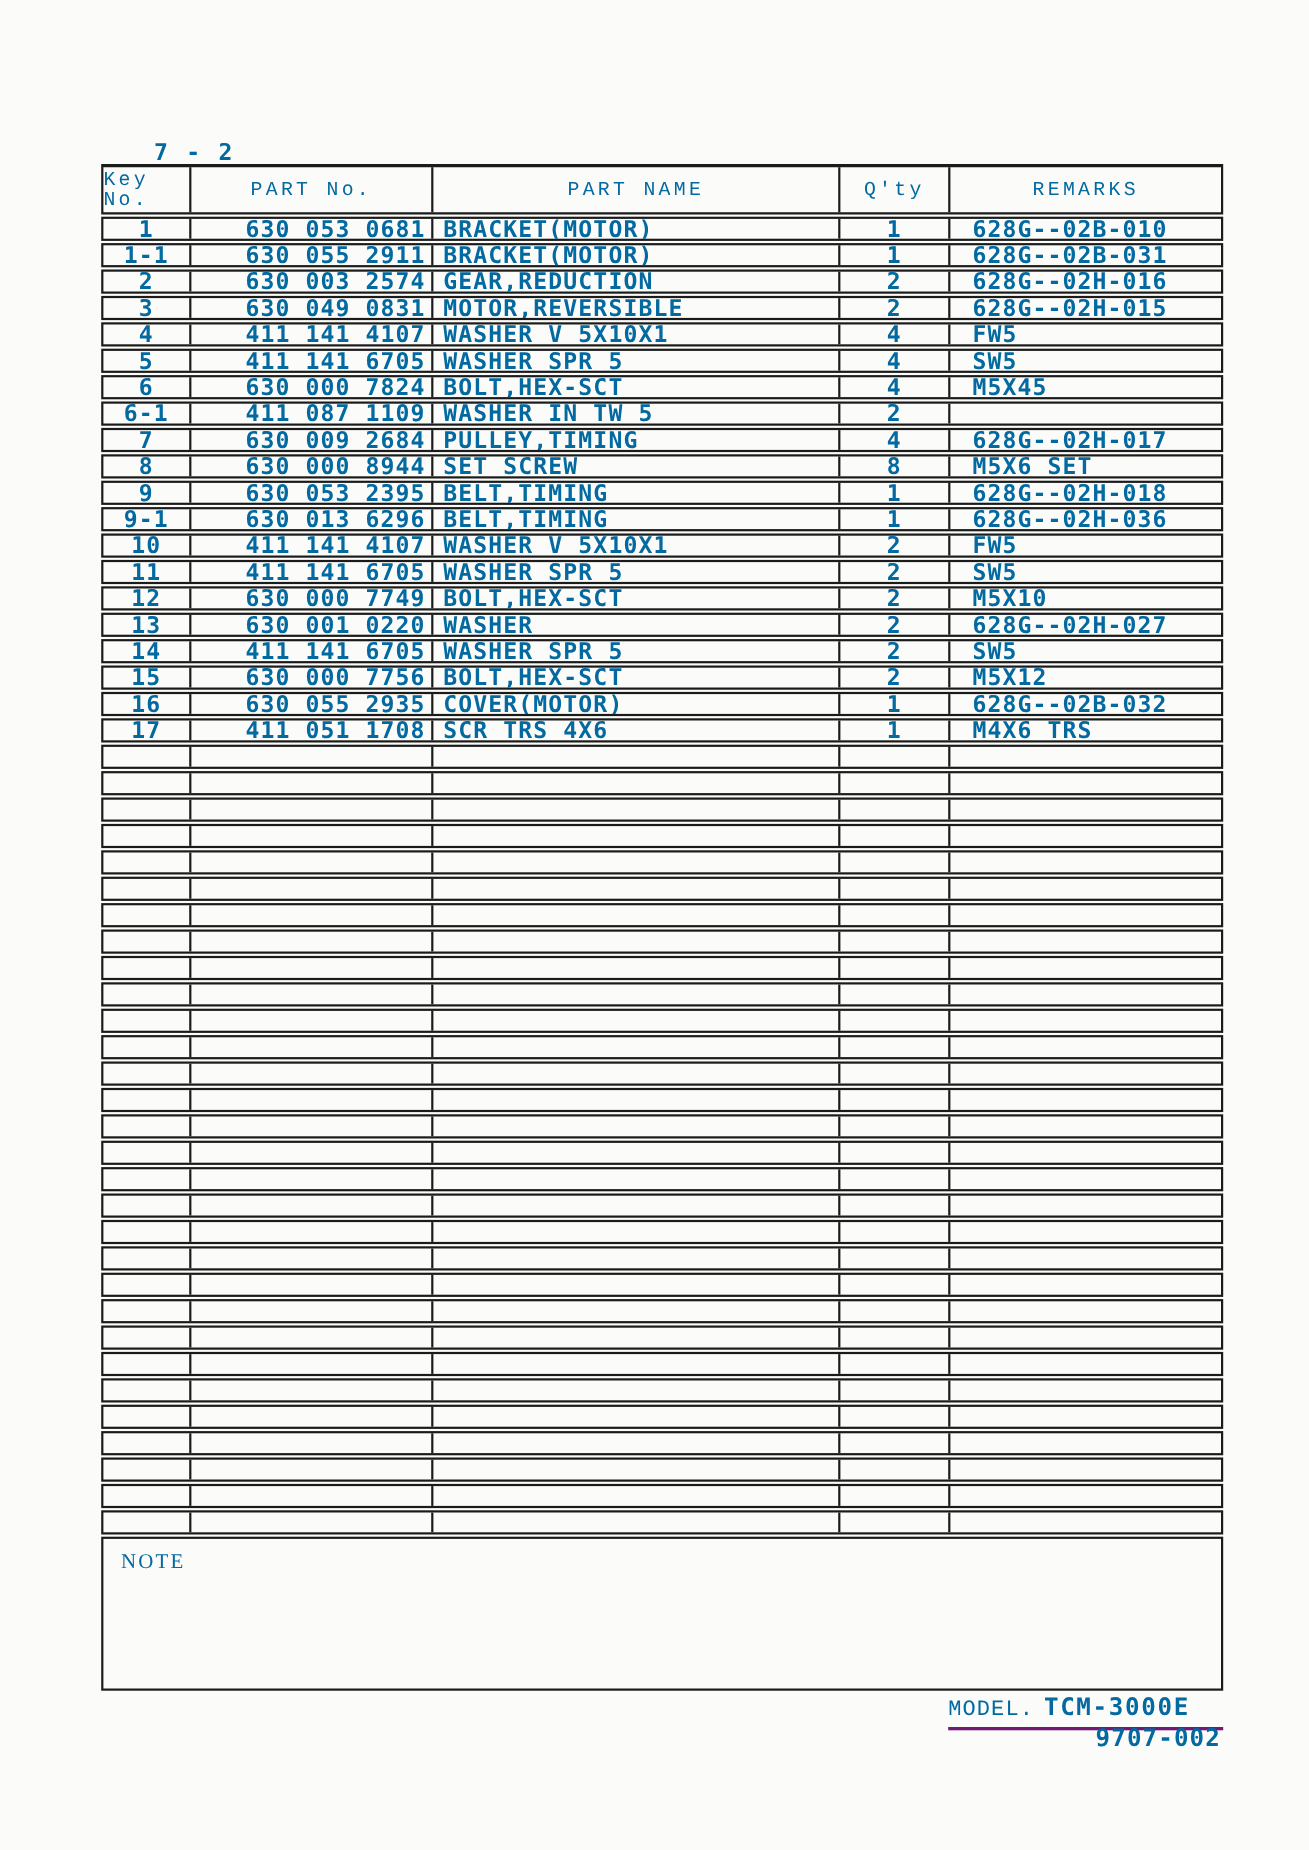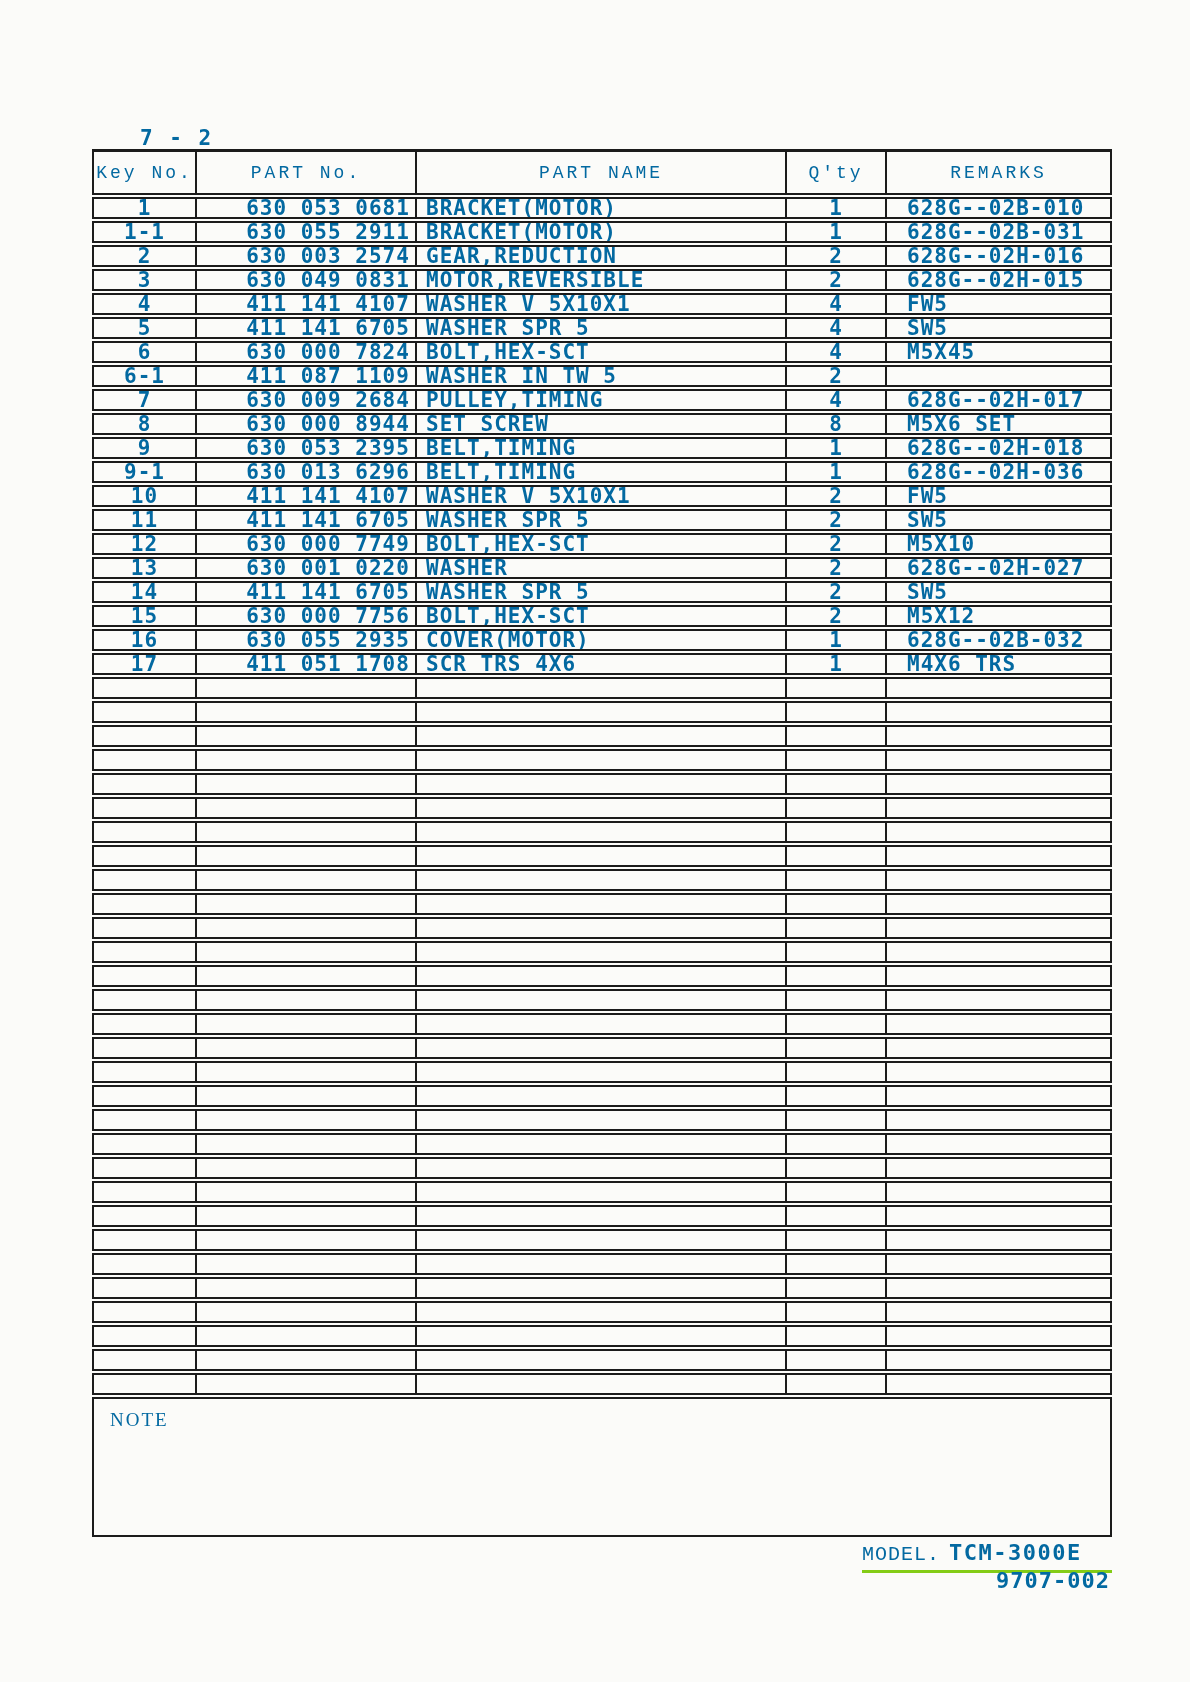--- a/index.html
+++ b/index.html
@@ -35,21 +35,21 @@
 
   .cell {
     box-sizing:border-box;
     display:flex; align-items:center;
     border-right:2px solid #1b1b1b;
     overflow:hidden;
     line-height:1;
   }
   .cell:last-child { border-right:none; }
 
-  .c-key  { width:103px; justify-content:center; }
+  .c-key  { width:80px; justify-content:center; }
   .c-part { width:220px; justify-content:center;padding-left:44px; }
   .c-name { width:370px; justify-content:flex-start; padding-left:9px; }
   .c-qty  { width:100px; justify-content:center; }
   .c-rem  { flex:1; justify-content:flex-start; padding-left:20px; }
 
   
   .t-row.header .cell {
     font-family:"Liberation Mono", monospace;
     font-size:18px; letter-spacing:3px; font-weight:normal;
     justify-content:center; padding-left:0;
@@ -64,21 +64,21 @@
   .note-label {
     font-family:Liberation Serif, serif;
     font-size:19px; letter-spacing:2px;
     padding:10px 0 0 16px;
   }
 
   
   .model-line {
     position:absolute; left:862px; top:1540px; width:250px;
     display:flex; align-items:baseline;
-    border-bottom:3px solid #84cc16;
+    border-bottom:3px solid #701a75;
     padding-bottom:4px;
   }
   .model-label {
     font-family:"Liberation Mono", monospace;
     font-size:20px; letter-spacing:1px;
   }
   .model-value {
     font-size:22px; font-weight:bold; letter-spacing:1.5px;
     margin-left:9px; white-space:pre;
   }

